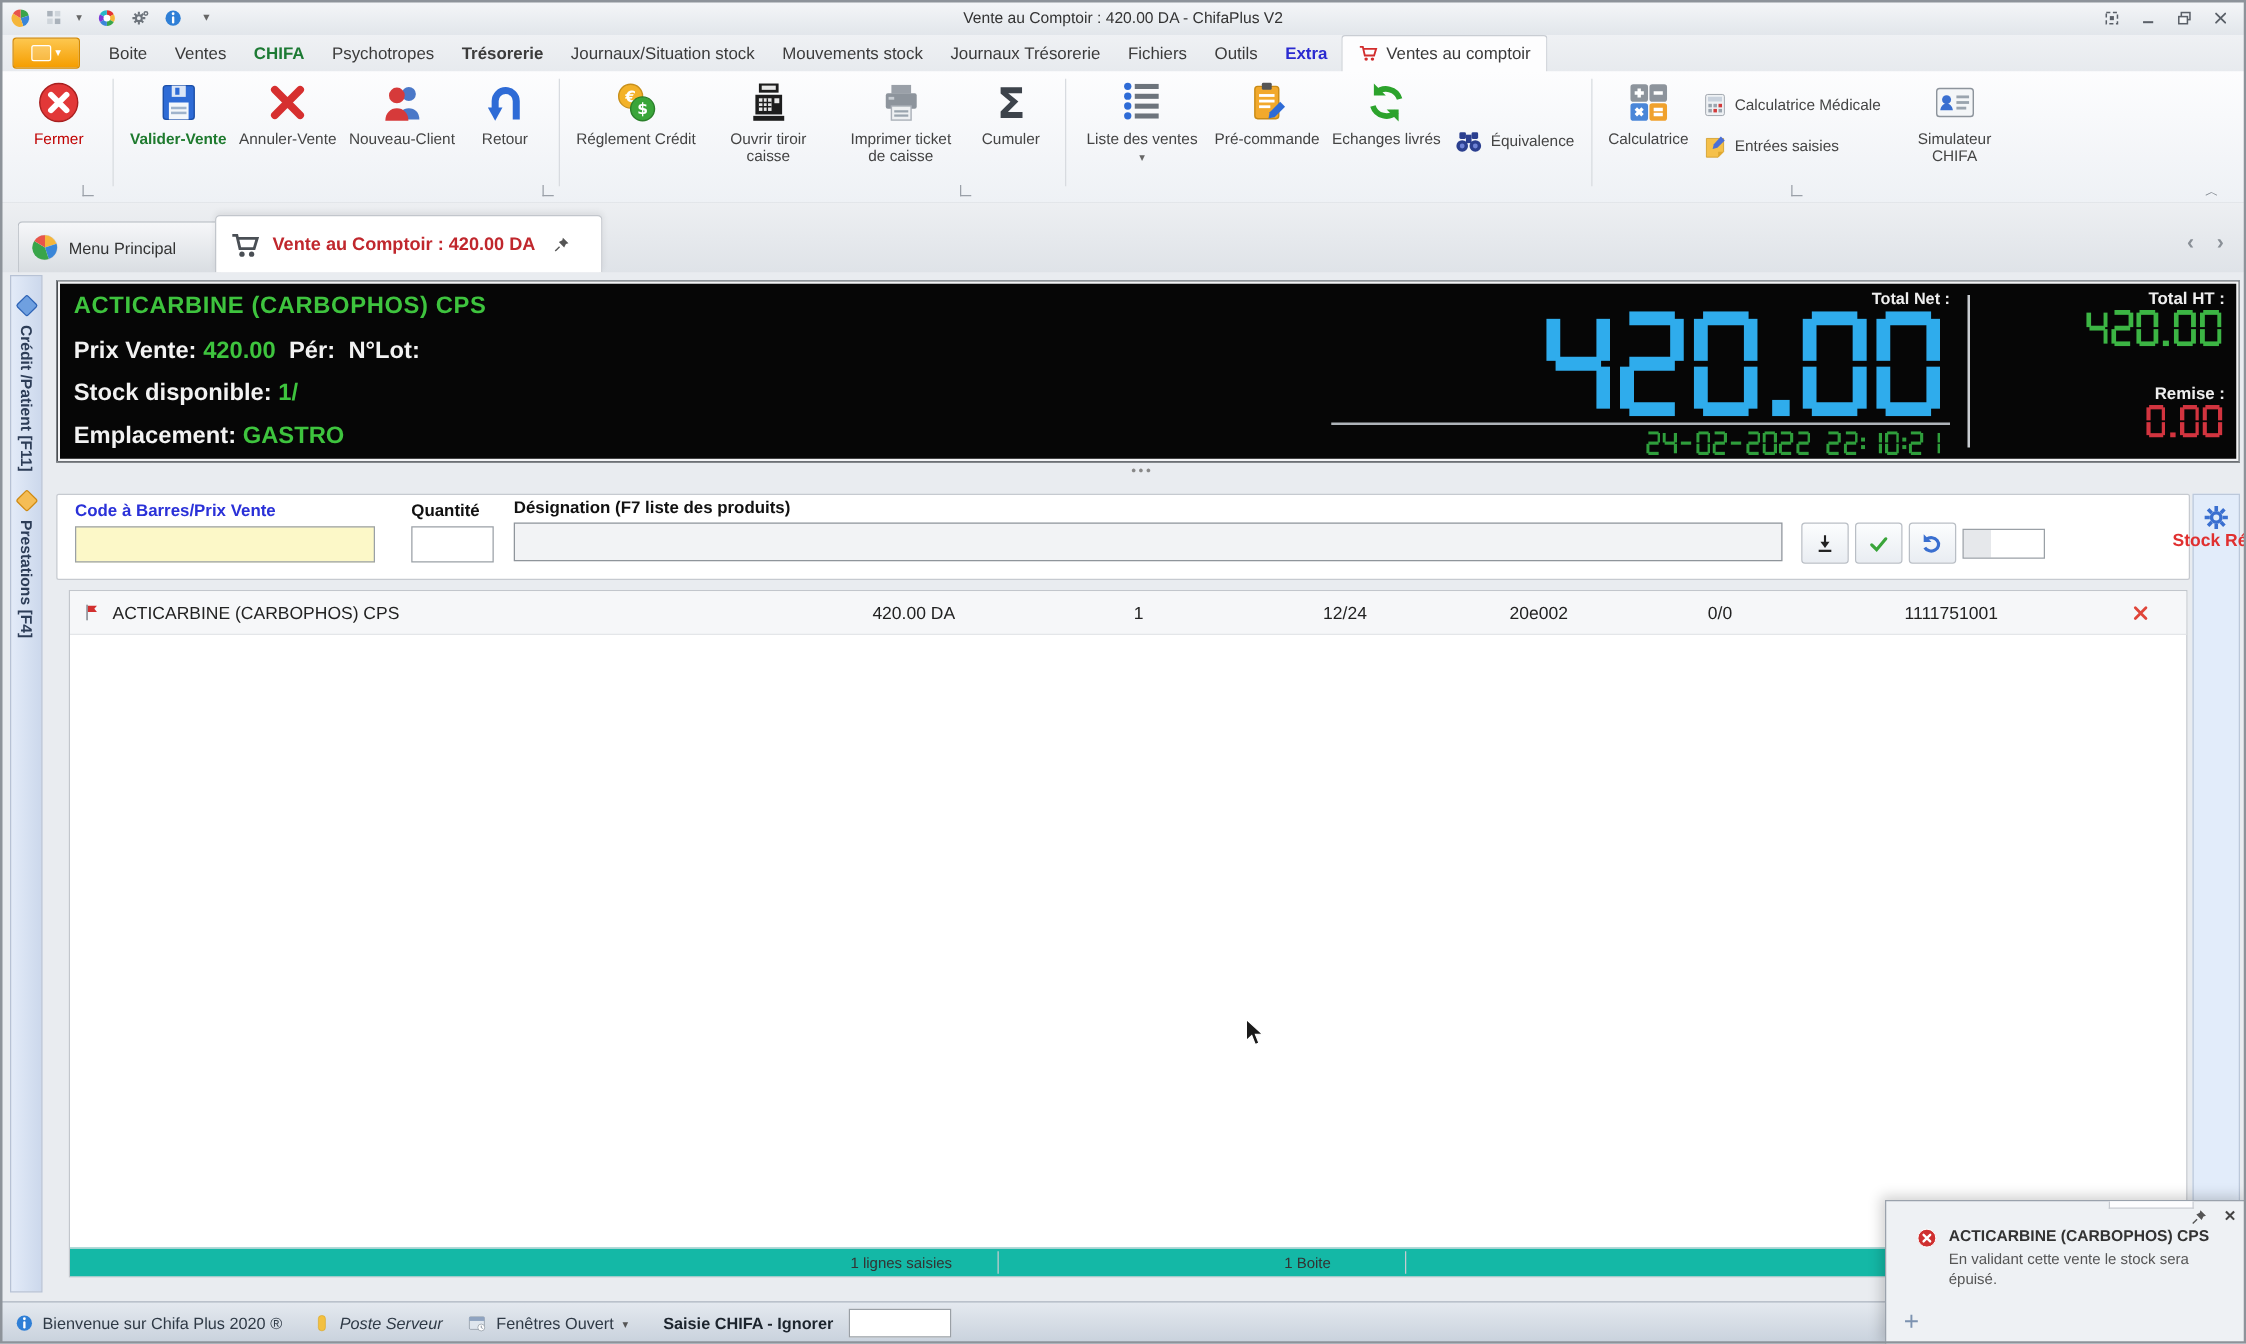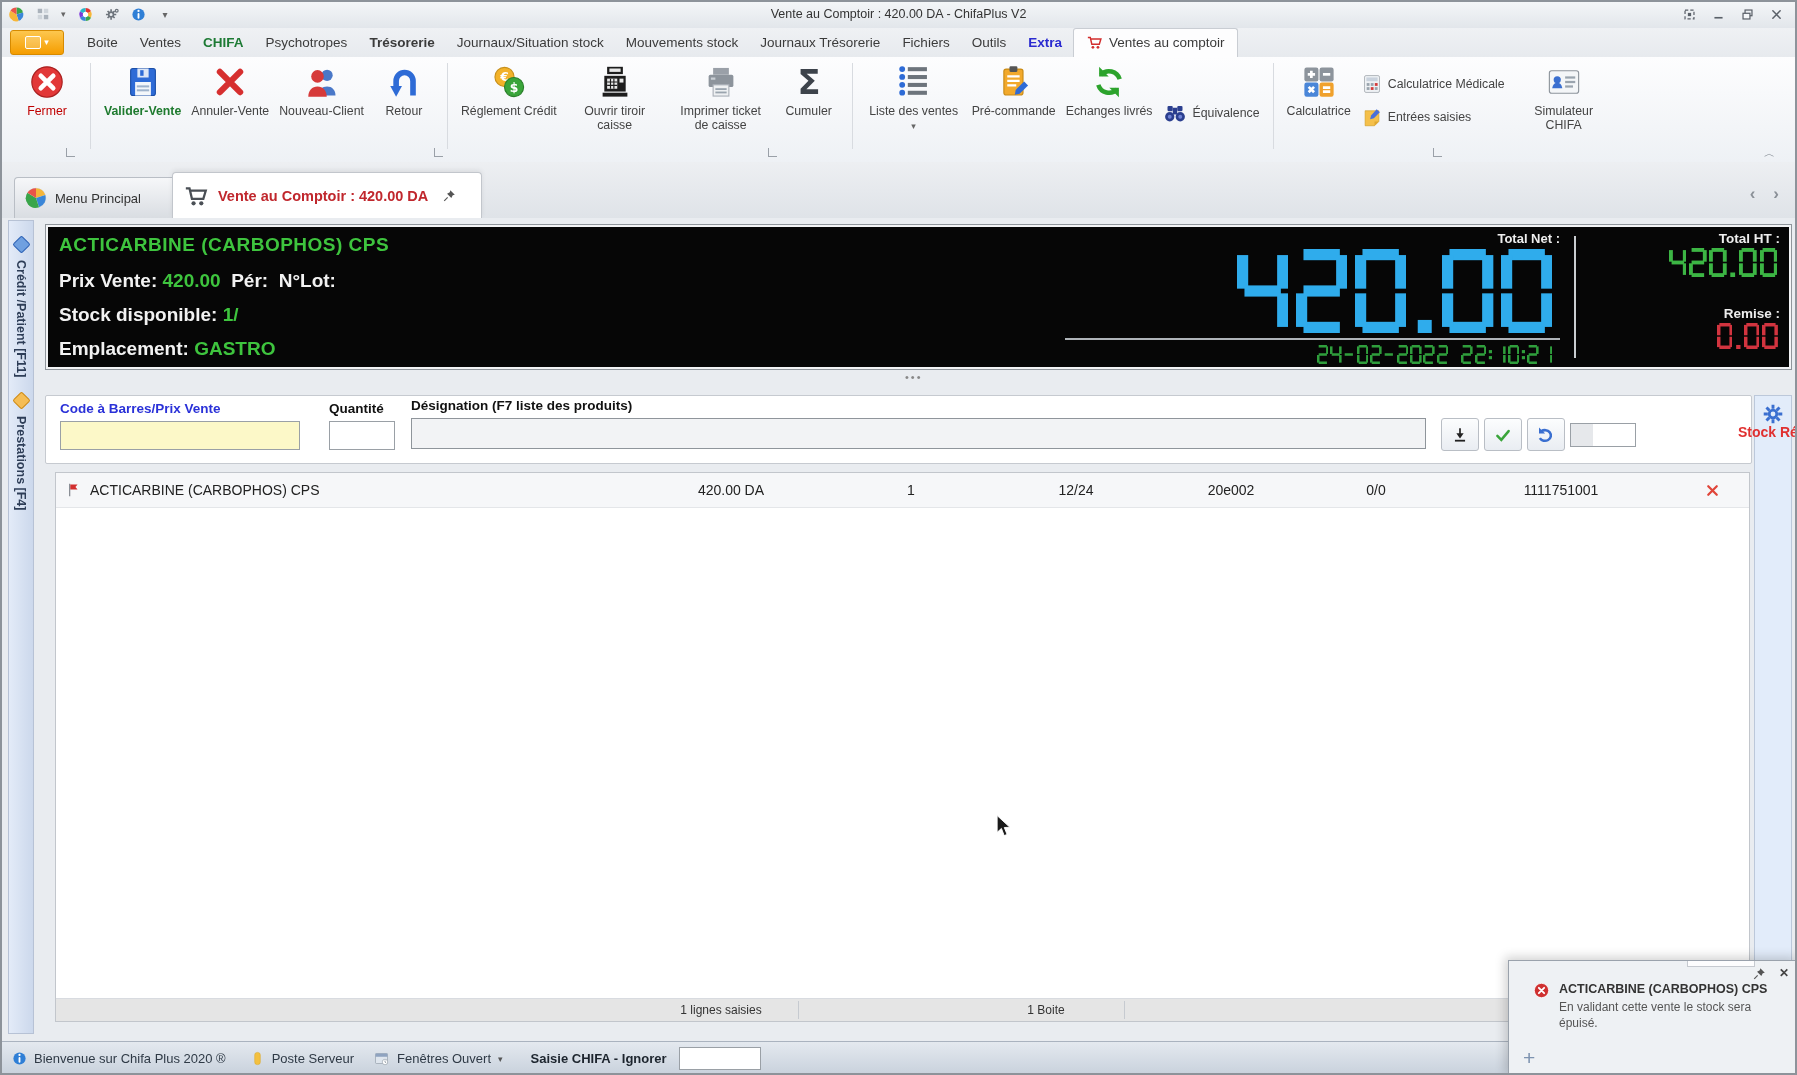--- a/index.html
+++ b/index.html
@@ -103,21 +103,21 @@
   .tablewrap{position:absolute;left:55px;top:254px;width:1693px;bottom:20px;background:#fff;
     border:1px solid #c2c6cc;}
   .tgrid{display:grid;grid-template-columns:580px 190px 170px 160px 150px 140px 230px 1fr;align-items:center;}
   .thead{height:33px;background:#16316f;color:#fff;font-size:13.5px;font-weight:bold;}
   .thead .c{text-align:center;}
   .thead .c0{text-align:left;padding-left:24px;}
   .trow{height:34px;font-size:14px;color:#222;background:#f6f7f9;border-bottom:1px solid #e4e6e9;}
   .trow .c{text-align:center;}
   .trow .c0{display:flex;align-items:center;gap:8px;padding-left:10px;}
   .trow .cdel{display:flex;justify-content:center;}
-  .tfoot{position:absolute;left:0;right:0;bottom:0;height:22px;background:#e5e5e5;
+  .tfoot{position:absolute;left:0;right:0;bottom:0;height:22px;background:#14b8a6;
     border-top:1px solid #d8dbe0;font-size:12px;color:#333;}
   .tfoot span{position:absolute;top:4px;}
   .tfoot .vsep{position:absolute;top:2px;bottom:2px;width:1px;background:#c6cad0;}
 
   
   .statusbar{position:absolute;left:0;right:0;bottom:0;height:33px;
     background:linear-gradient(#e4e9ef,#c8d1dc);border-top:1px solid #aab3bf;
     display:flex;align-items:center;font-size:13px;color:#2f3a46;padding-left:12px;}
   .sb-item{display:flex;align-items:center;gap:7px;white-space:nowrap;}
   .sb-input{width:80px;height:21px;background:#fff;border:1px solid #9aa0a6;margin-left:12px;}
@@ -863,21 +863,21 @@
   <div class="sb-item">
     <span style="display: inline-flex;">
         <svg width="15" height="15" viewBox="0 0 32 32">
           <circle cx="16" cy="16" r="13" fill="#2f7fd6"></circle>
           <rect x="14" y="13" width="4" height="12" rx="2" fill="#fff"></rect>
           <circle cx="16" cy="8.5" r="2.4" fill="#fff"></circle>
         </svg>
       </span>
     <span>Bienvenue sur Chifa Plus 2020 ®</span>
   </div>
-  <div class="sb-item" style="margin-left:24px;">
+  <div class="sb-item" style="margin-left:24px;font-style:italic;">
     <span style="display: inline-flex;">
         <svg width="15" height="15" viewBox="0 0 32 32">
           <rect x="10" y="3" width="12" height="26" rx="5.5" fill="#f3c040" stroke="#d9a41f"></rect>
         </svg>
       </span>
     <span>Poste Serveur</span>
   </div>
   <div class="sb-item" style="margin-left:20px;">
     <span style="display: inline-flex;">
         <svg width="16" height="16" viewBox="0 0 32 32">

